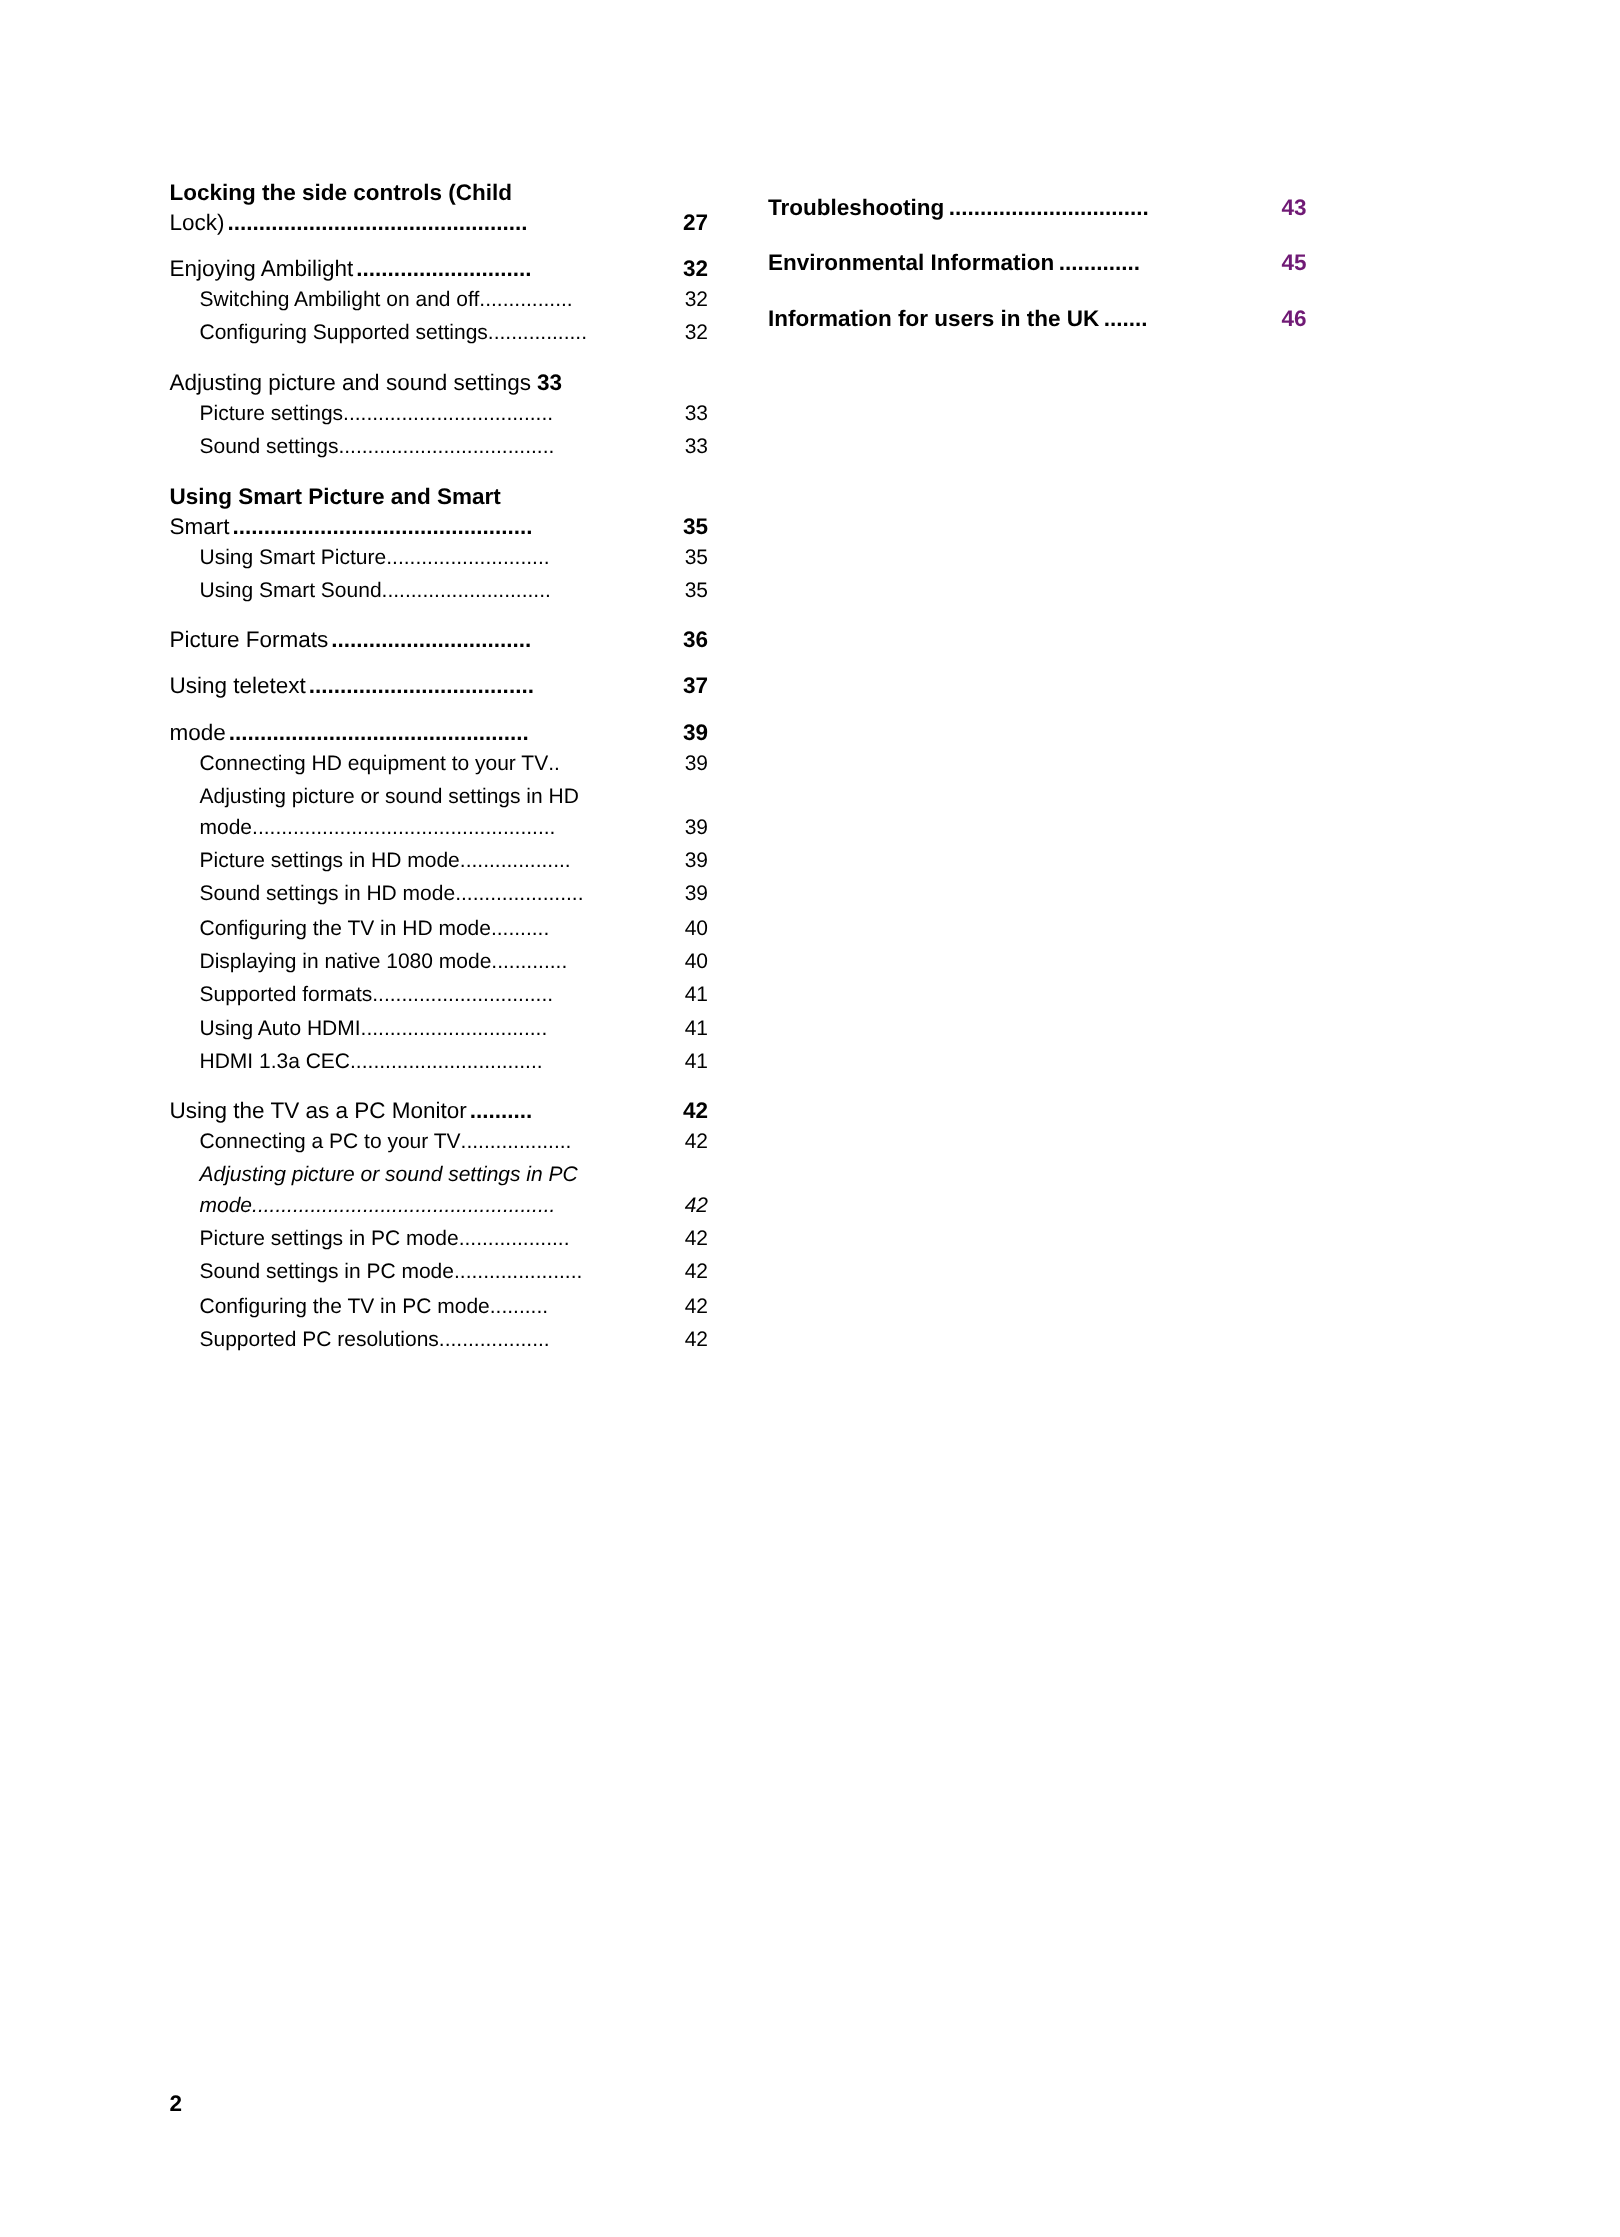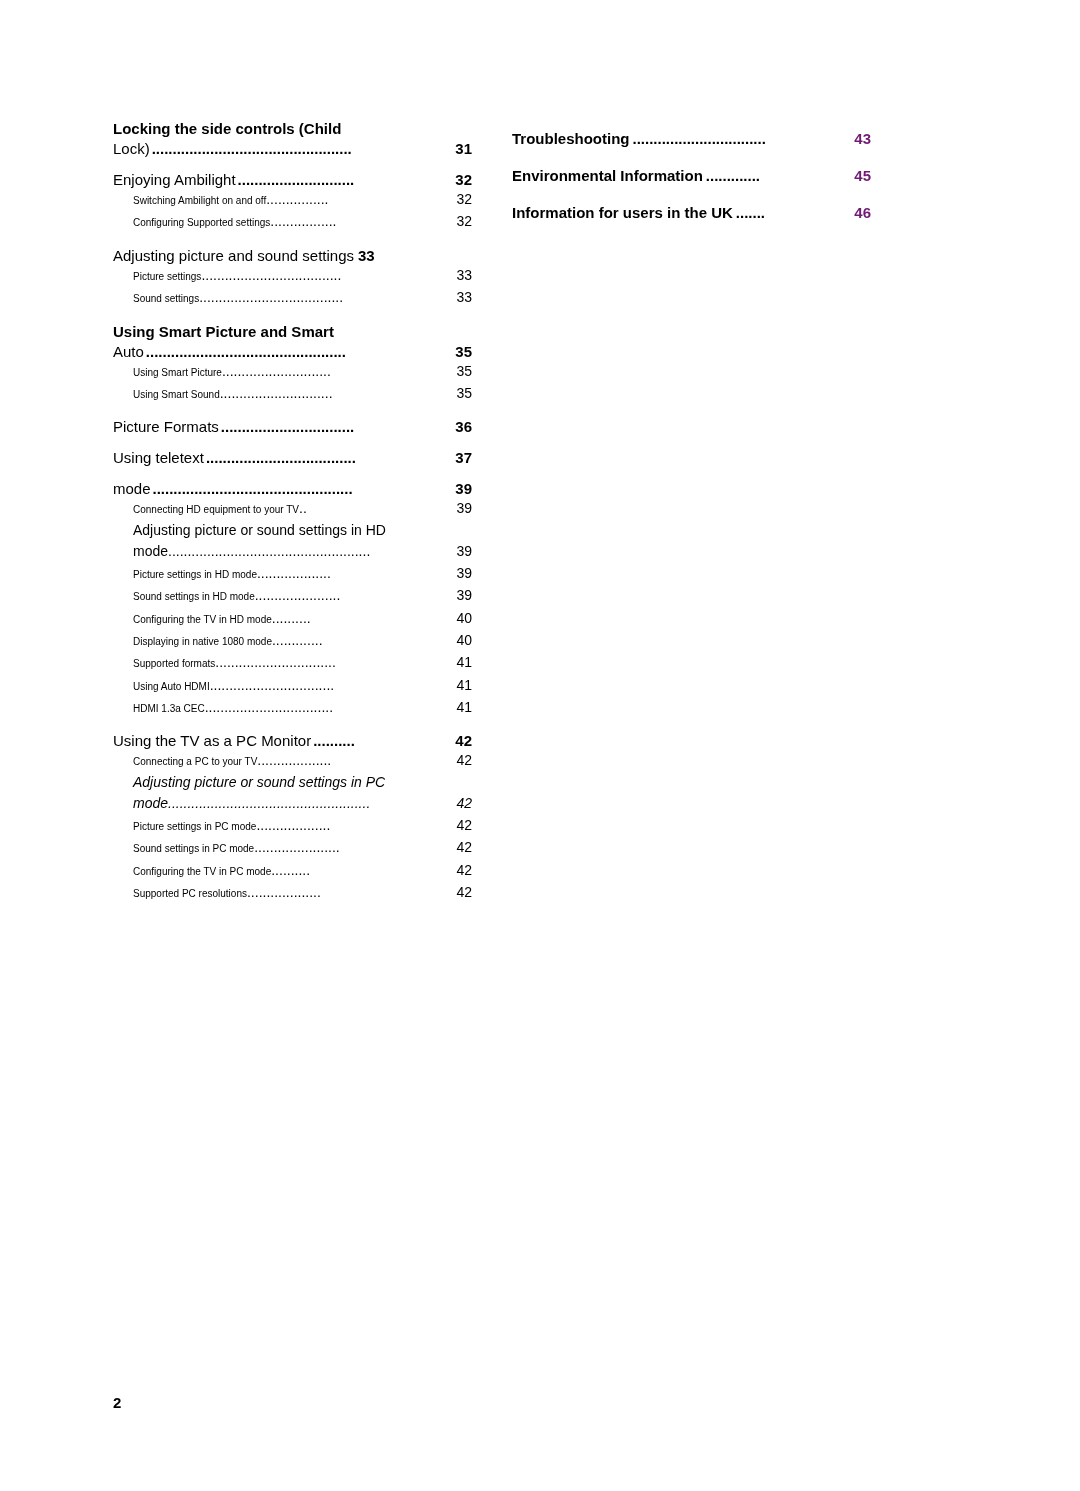--- a/index.html
+++ b/index.html
@@ -88,21 +88,21 @@
     }
 
     .subitem-line {
       display: flex;
       align-items: baseline;
       padding-left: 20px;
       line-height: 1.6;
     }
 
     .subitem-text {
-      font-size: 10px;
+      font-size: 14px;
       color: #000;
       white-space: nowrap;
       flex-shrink: 0;
     }
 
     .dot-leader {
       flex: 1;
       border-bottom: none;
       color: #000;
       font-size: 14px;
@@ -163,21 +163,21 @@
   <div class="content-columns">
     <div class="left-column">
 
       <div class="section-block">
         <div class="two-line-heading">
           <span class="toc-heading-inline">Locking the side controls (Child</span>
         </div>
         <div class="heading-row">
           <span class="heading-text">Lock)</span>
           <span class="dots-bold">................................................</span>
-          <span class="page-num-bold">31</span>
+          <span class="page-num-bold">27</span>
         </div>
       </div>
 
       <div class="section-block">
         <div class="heading-row">
           <span class="heading-text">Enjoying Ambilight</span>
           <span class="dots-bold">............................</span>
           <span class="page-num-bold">32</span>
         </div>
         <div class="subitem-line">
@@ -207,21 +207,21 @@
           <span class="dot-leader">.....................................</span>
           <span class="page-num">33</span>
         </div>
       </div>
 
       <div class="section-block">
         <div class="two-line-heading">
           <span class="toc-heading-inline">Using Smart Picture and Smart</span>
         </div>
         <div class="heading-row">
-          <span class="heading-text">Auto</span>
+          <span class="heading-text">Smart</span>
           <span class="dots-bold">................................................</span>
           <span class="page-num-bold">35</span>
         </div>
         <div class="subitem-line">
           <span class="subitem-text">Using Smart Picture</span>
           <span class="dot-leader">............................</span>
           <span class="page-num">35</span>
         </div>
         <div class="subitem-line">
           <span class="subitem-text">Using Smart Sound</span>

